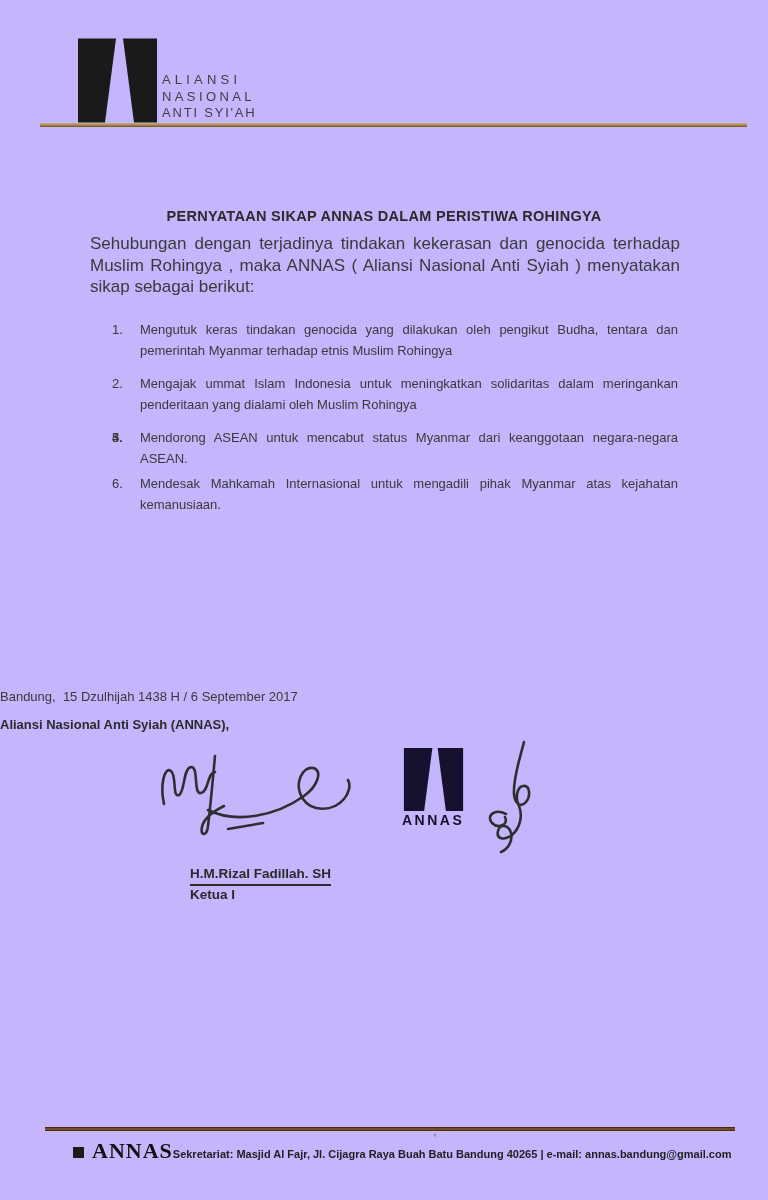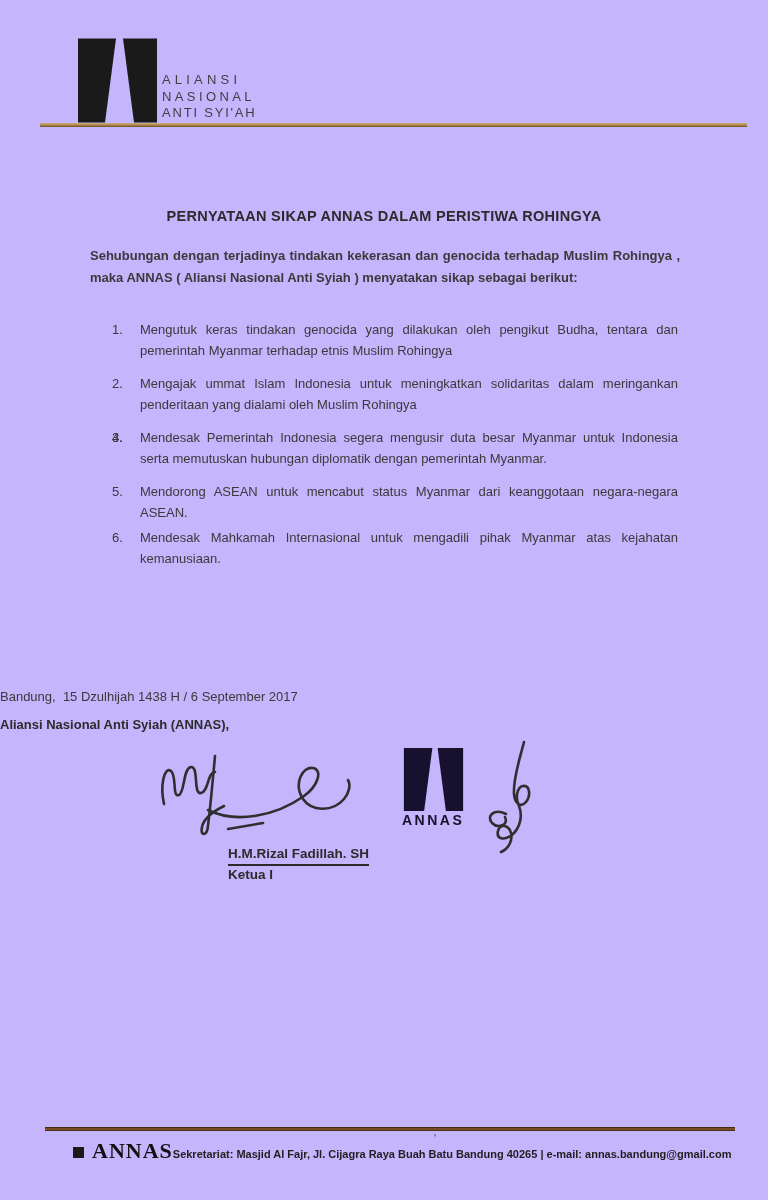--- a/index.html
+++ b/index.html
@@ -47,26 +47,25 @@
     text-align: center;
     font-size: 14.5px;
     font-weight: bold;
     letter-spacing: 0.3px;
     color: #2b2b2b;
     margin-top: 14px;
   }
 
   .intro {
     position: absolute;
-    left: 90px; top: 245px;
+    left: 90px; top: 233px;
     width: 590px;
-    font-size: 13px;
+    font-size: 17px;
     line-height: 21.5px;
     text-align: justify;
-    font-weight: bold;
   }
 
   .statement-list {
     position: absolute;
     left: 90px; top: 320px;
     width: 588px;
     list-style: none;
   }
   .statement-list li {
     position: relative;
@@ -108,21 +107,21 @@
     color: #15102a;
     margin-top: 1px;
   }
 
   .signatory { position: absolute; font-size: 13.5px; font-weight: bold; color: #2b2b2b; line-height: 18px; }
   .signatory .name {
     display: inline-block;
     border-bottom: 2px solid #2b2b2b;
     padding-bottom: 1px;
   }
-  .signatory-left { left: 190px; top: 845px; margin-left: 38px; }
+  .signatory-left { left: 190px; top: 865px; }
   .signatory-right { left: 468px; top: 845px; }
 
   
   .footer-rule {
     position: absolute;
     left: 45px; top: 1127px;
     width: 690px; height: 4px;
     background: linear-gradient(to bottom, #2e1c0c 0%, #8a5a2e 50%, #3a2410 100%);
   }
   .stray-mark {
@@ -188,21 +187,20 @@
     </li>
       <li>
       <span class="num">2.</span>
       <span>Mengajak ummat Islam Indonesia untuk meningkatkan solidaritas dalam meringankan penderitaan yang dialami oleh Muslim Rohingya</span>
     </li>
       <li>
       <span class="num">3.</span>
     </li>
       <li>
       <span class="num">4.</span>
-      <span>Mendesak Pemerintah Indonesia segera mengusir duta besar Myanmar untuk Indonesia serta memutuskan hubungan diplomatik dengan pemerintah Myanmar.</span>
     </li>
       <li>
       <span class="num">5.</span>
       <span>Mendorong ASEAN untuk mencabut status Myanmar dari keanggotaan negara-negara ASEAN.</span>
     </li>
       <li>
       <span class="num">6.</span>
       <span>Mendesak Mahkamah Internasional untuk mengadili pihak Myanmar atas kejahatan kemanusiaan.</span>
     </li>
     </ol>

